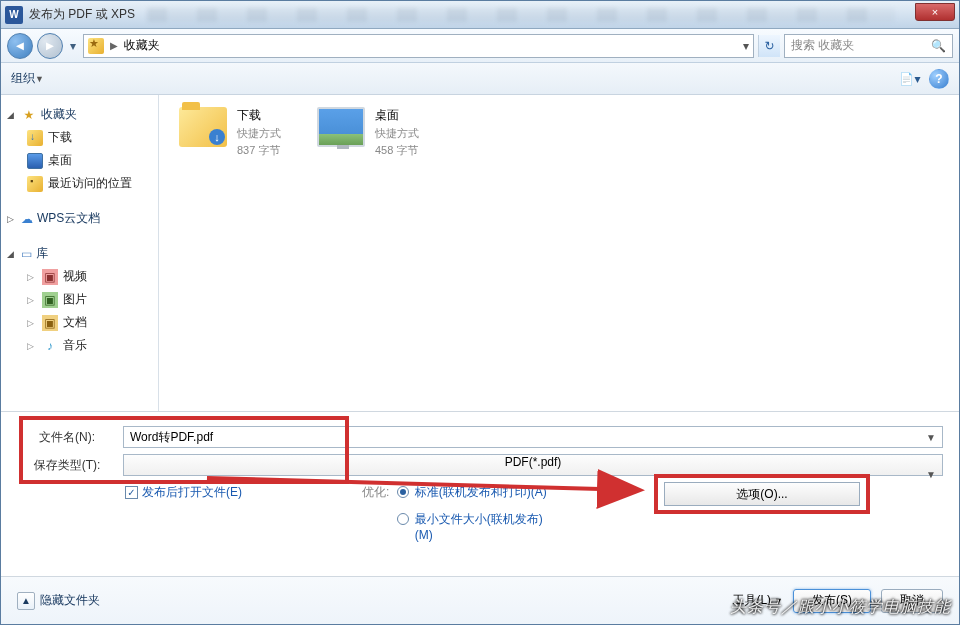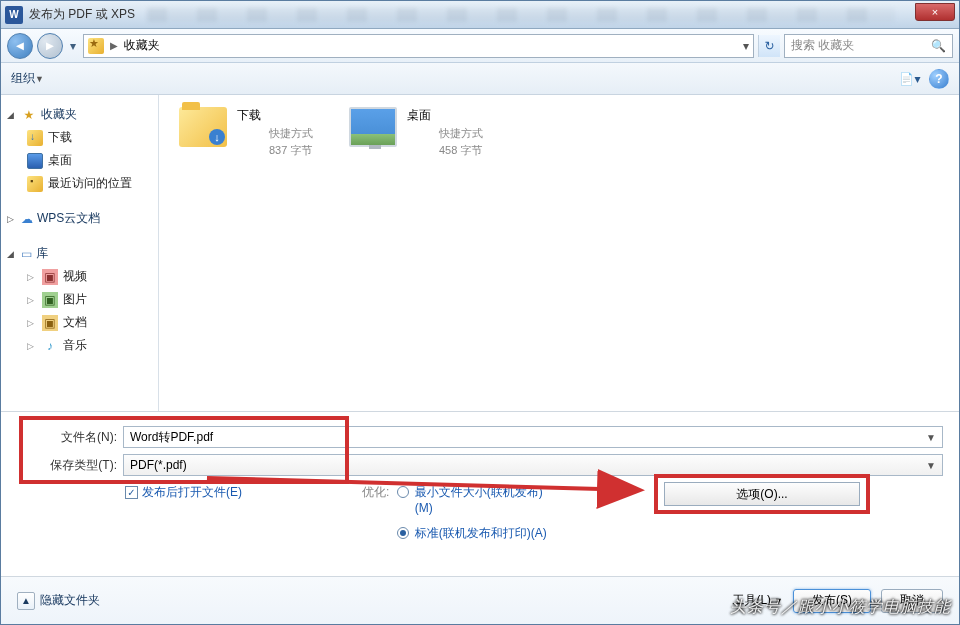--- a/index.html
+++ b/index.html
@@ -56,29 +56,29 @@
 
 .content { flex: 1; padding: 12px 20px; display: flex; gap: 36px; align-items: flex-start; }
 .item-card { display: flex; gap: 10px; }
 .big-folder { width: 48px; height: 40px; background: linear-gradient(135deg, #fde99a, #f2c048); border-radius: 3px; position: relative; }
 .big-folder::before { content:""; position:absolute; top:-5px; left:3px; width:18px; height:8px; background:#f2c048; border-radius:2px 2px 0 0; }
 .big-folder .dl-badge { position:absolute; right:2px; bottom:2px; width:16px; height:16px; background:#3a80d0; border-radius:50%; color:#fff; display:flex; align-items:center; justify-content:center; font-size:11px; }
 .big-desktop { width: 48px; height: 40px; background: linear-gradient(to bottom, #5aa0e8 0%, #4a90d8 70%, #8ac078 70%, #6aa058 100%); border: 2px solid #d0d8e0; border-radius: 2px; position:relative; }
 .big-desktop::after { content:""; position:absolute; bottom:-4px; left:18px; width:12px; height:4px; background:#b0b8c0; }
 .item-card .meta { display:flex; flex-direction:column; gap:2px; }
 .item-card .name { color:#000; }
-.item-card .sub { color:#888; font-size:11px;margin-left:32px; }
+.item-card .sub { color:#888; font-size:11px; }
 
 
 .form-area { border-top: 1px solid #d0d8e0; padding: 14px 16px 8px; position: relative; }
 .red-box1 { position: absolute; left: 18px; top: 4px; width: 330px; height: 68px; border: 4px solid #d03030; pointer-events: none; }
 .form-row { display: flex; align-items: center; margin-bottom: 6px; }
-.form-row .lbl { width: 106px; text-align: right; padding-right: 6px; color: #333; }
+.form-row .lbl { width: 106px; text-align: center; padding-right: 6px; color: #333; }
 .form-row .field { flex: 1; height: 22px; border: 1px solid #a8b8c8; background: #fff; padding: 0 6px; display: flex; align-items: center; }
-.form-row .field.combo { background: linear-gradient(to bottom,#fdfdfd,#f0f0f0); }
+.form-row .field.combo { background: linear-gradient(to bottom,#fdfdfd,#f0f0f0); flex-direction: column; }
 .form-row .dd-arrow { margin-left: auto; color: #555; font-size: 10px; }
 
 .options-row { display: flex; margin-top: 8px; padding-left: 108px; position: relative; }
 .chk-group { display: flex; align-items: flex-start; gap: 4px; }
 .chk { width: 13px; height: 13px; border: 1px solid #6a8aac; background: #fff; display:flex; align-items:center; justify-content:center; font-size:10px; color:#2a60a0; margin-top:2px; }
 .opt-link { color: #1a5ab0; }
 .optimize { margin-left: 120px; }
 .optimize .opt-lbl { color:#888; margin-right:4px; display:inline-block; vertical-align:top; }
 .radio-stack { display:inline-block; }
 .radio-item { display:flex; gap:6px; margin-bottom:10px; max-width:160px; }
@@ -240,26 +240,26 @@
     <div class="options-row">
       <div class="chk-group">
         <span class="chk">✓</span>
         <span class="opt-link">发布后打开文件(E)</span>
       </div>
 
       <div class="optimize">
         <span class="opt-lbl">优化:</span>
         <div class="radio-stack">
           <div class="radio-item">
+            <span class="radio sel"></span>
+            <span class="opt-link">标准(联机发布和打印)(A)</span>
+          </div>
+          <div class="radio-item">
             <span class="radio"></span>
             <span class="opt-link">最小文件大小(联机发布)(M)</span>
-          </div>
-          <div class="radio-item">
-            <span class="radio sel"></span>
-            <span class="opt-link">标准(联机发布和打印)(A)</span>
           </div>
         </div>
       </div>
 
       <div class="options-btn-wrap">
         <div class="red-box2"></div>
         <div class="options-btn">选项(O)...</div>
       </div>
 
       <svg class="arrow-svg">

